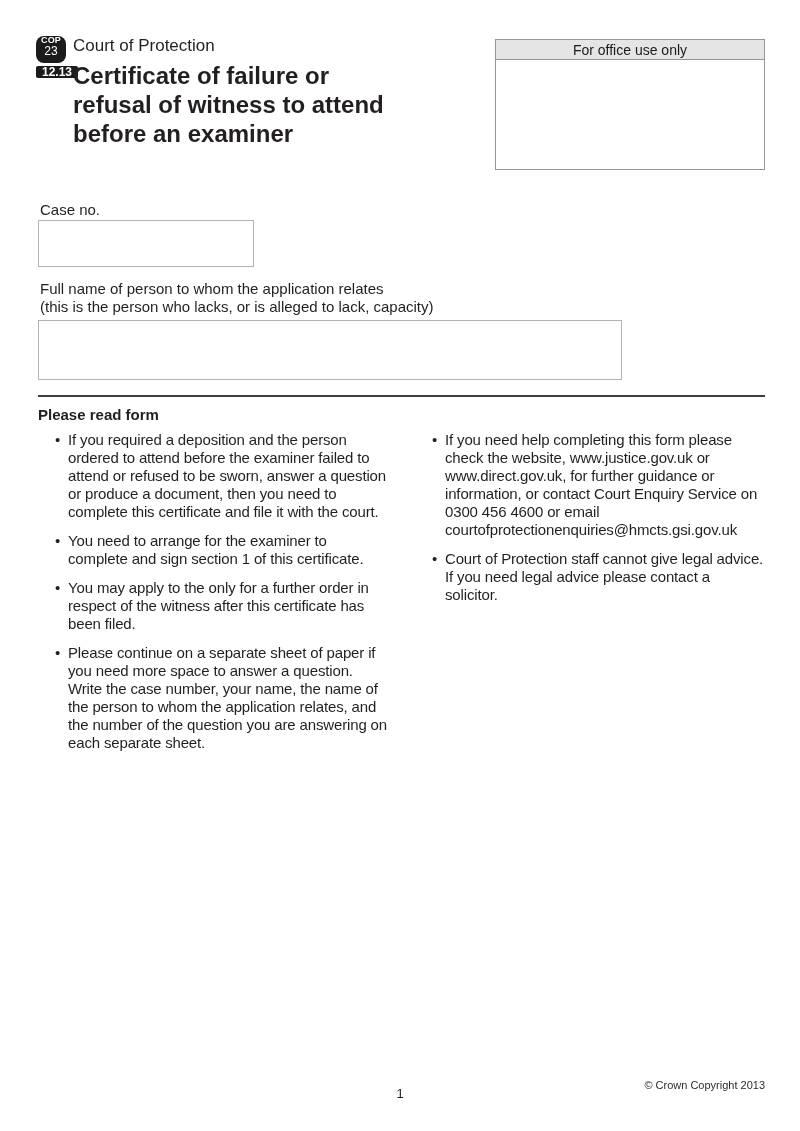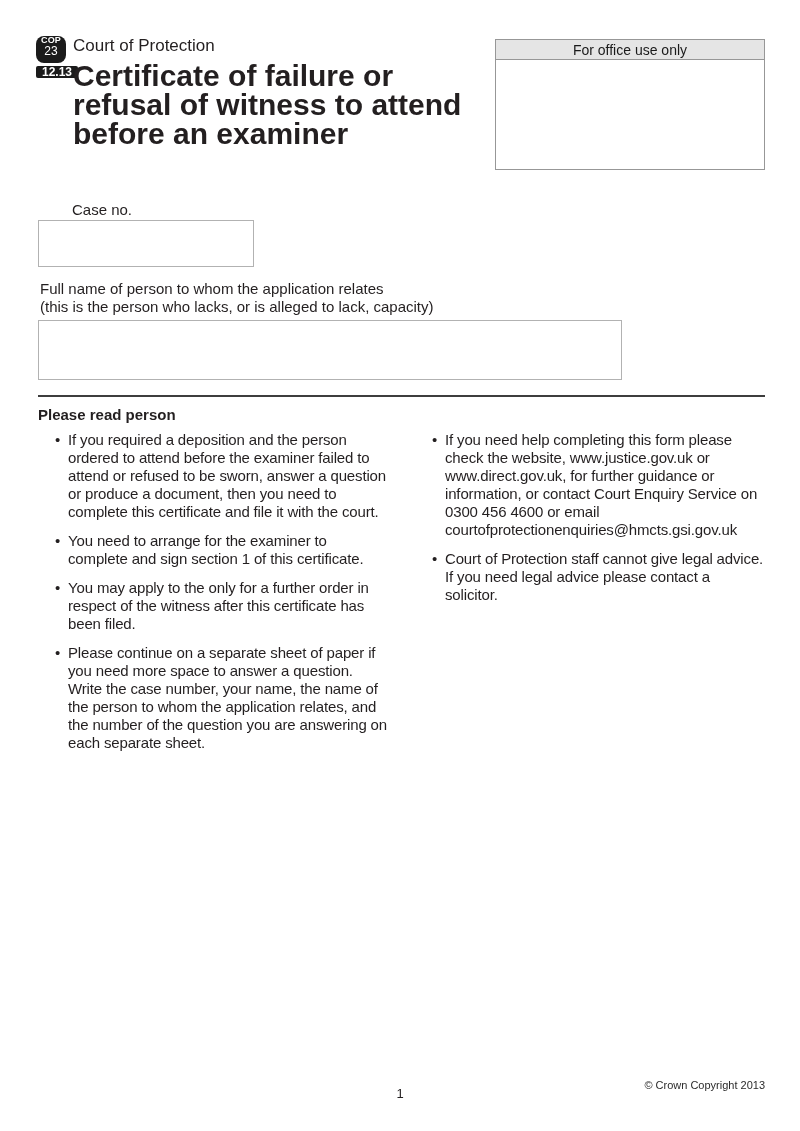--- a/index.html
+++ b/index.html
@@ -27,39 +27,39 @@
   .badge-version {
     margin-top: 3px; width: 42px; height: 12px;
     background: #1b1b1b; color: #fff; border-radius: 2px;
     font-size: 12px; font-weight: bold;
     display: flex; align-items: center; justify-content: center;
   }
 
   
   .header-text { position: absolute; left: 73px; top: 36px; width: 400px; }
   .court-name { font-size: 17px; line-height: 19px; font-weight: normal; }
-  .form-title { margin-top: 6px; font-size: 30px; font-weight: bold; line-height: 29px; }
+  .form-title { margin-top: 6px; font-size: 24px; font-weight: bold; line-height: 29px; }
 
   
   .office-box {
     position: absolute; left: 495px; top: 39px;
     width: 270px; height: 131px;
     border: 1px solid #979797; background: #fff;
   }
   .office-header {
     height: 20px; background: #e5e5e5;
     border-bottom: 1px solid #979797;
     display: flex; align-items: center; justify-content: center;
     font-size: 14px; color: #1a1a1a;
   }
   .office-area { height: 103px; }
 
   
   .field-label { position: absolute; font-size: 15px; line-height: 18px; }
-  .case-label  { left: 40px; top: 201px; margin-left: 32px; }
+  .case-label  { left: 40px; top: 201px; }
   .name-label  { left: 40px; top: 280px; }
   .input-box { position: absolute; border: 1px solid #b2b2b2; background: #fff; font-size: 15px; padding: 4px 6px; outline: none; }
   .case-box { left: 38px; top: 220px; width: 216px; height: 47px; }
   .name-box { left: 38px; top: 320px; width: 584px; height: 60px; }
 
   
   .divider { position: absolute; left: 38px; top: 395px; width: 727px; height: 0; border-top: 2px solid #3d3d3d; }
   .read-first { position: absolute; left: 38px; top: 406px; font-size: 15px; font-weight: bold; line-height: 18px; }
   .col { position: absolute; top: 431px; width: 352px; }
   .col-left  { left: 38px; }
@@ -108,21 +108,21 @@
   <div class="field-label case-label">Case no.</div>
   <div class="input-box case-box" contenteditable="true" style=""></div>
 
   <div class="field-label name-label">
     <div>Full name of person to whom the application relates</div>
     <div>(this is the person who lacks, or is alleged to lack, capacity)</div>
   </div>
   <div class="input-box name-box" contenteditable="true" style=""></div>
 
   <div class="divider"></div>
-  <div class="read-first">Please read person</div>
+  <div class="read-first">Please read form</div>
 
   <div class="col col-left">
     <div class="bullet">If you required a deposition and the person ordered to attend before the examiner failed to attend or refused to be sworn, answer a question or produce a document, then you need to complete this certificate and file it with the court.</div>
     <div class="bullet">You need to arrange for the examiner to complete and sign section 1 of this certificate.</div>
     <div class="bullet">You may apply to the only for a further order in respect of the witness after this certificate has been filed.</div>
     <div class="bullet">Please continue on a separate sheet of paper if you need more space to answer a question. Write the case number, your name, the name of the person to whom the application relates, and the number of the question you are answering on each separate sheet.</div>
   </div>
 
   <div class="col col-right">
     <div class="bullet">If you need help completing this form please check the website, www.justice.gov.uk or www.direct.gov.uk, for further guidance or information, or contact Court Enquiry Service on 0300 456 4600 or email courtofprotectionenquiries@hmcts.gsi.gov.uk</div>

